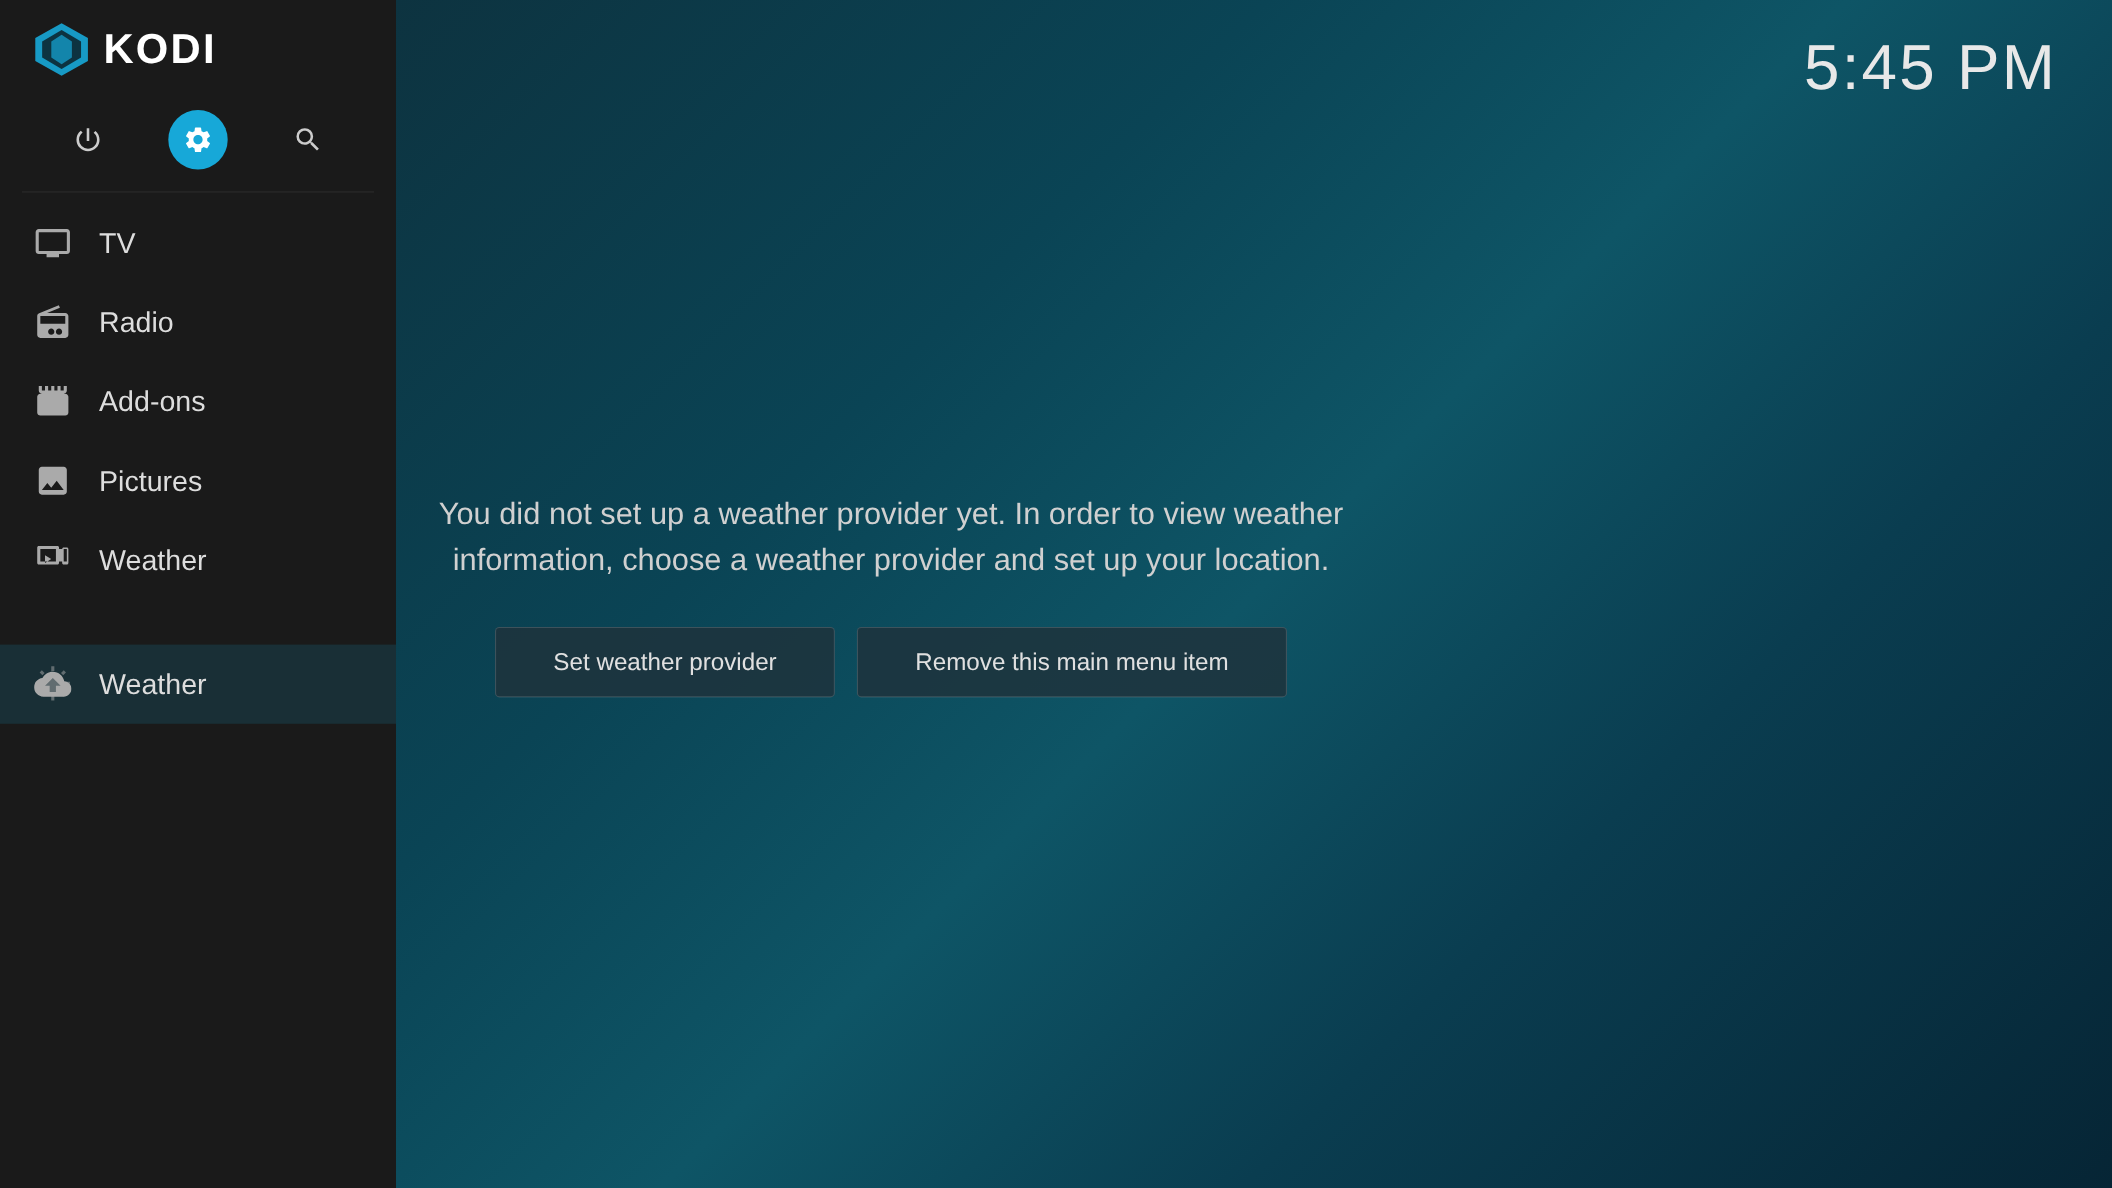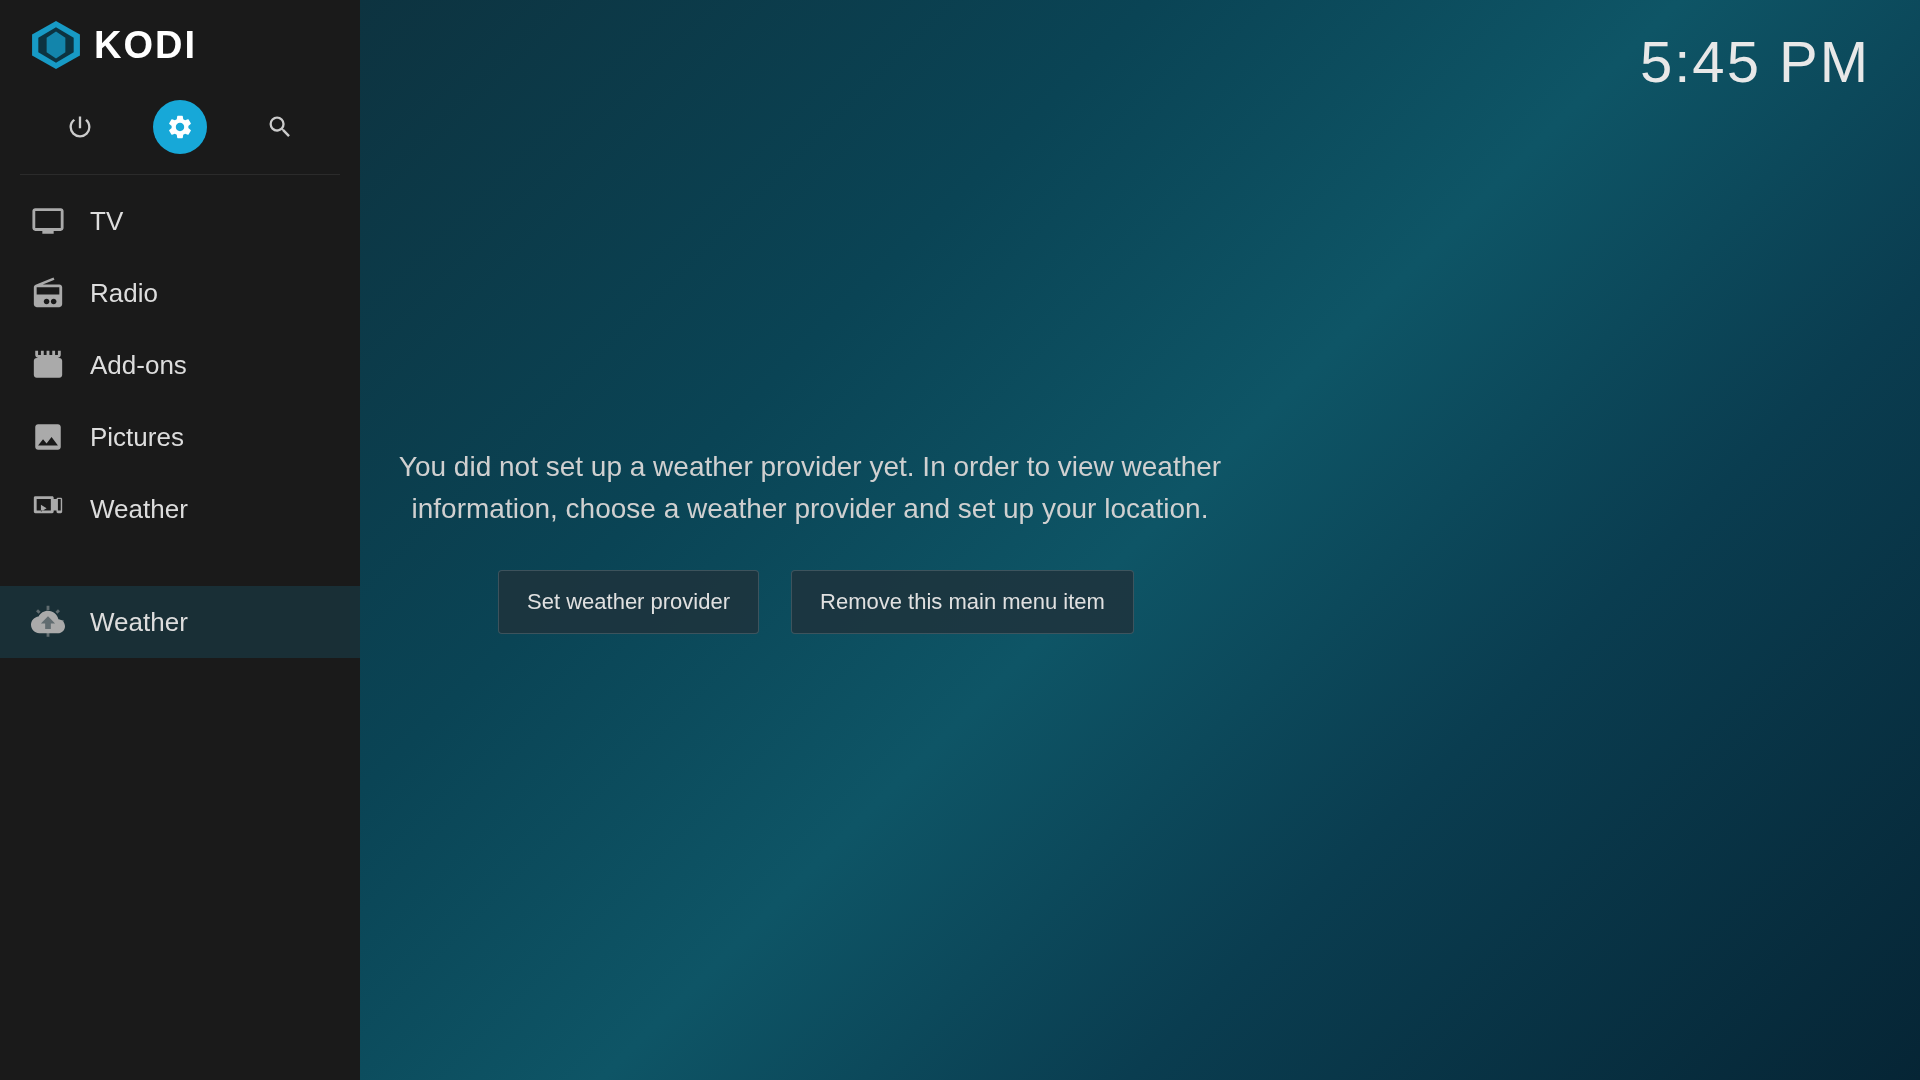--- a/index.html
+++ b/index.html
@@ -162,29 +162,28 @@
       line-height: 1.5;
     }
 
     #action-buttons {
       display: flex;
       gap: 20px;
       align-items: center;
     }
 
     .action-btn {
-      padding: 18px 28px;
+      padding: 18px 52px;
       background: rgba(30, 50, 60, 0.85);
       border: 1px solid rgba(255,255,255,0.15);
       color: #e0e0e0;
       font-size: 22px;
       cursor: pointer;
       border-radius: 4px;
       transition: background 0.15s;
-      margin-left: 12px;
     }
 
     
     #sidebar-divider {
       height: 1px;
       background: rgba(255,255,255,0.08);
       margin: 0 20px;
     }
   </style>
 </head>

